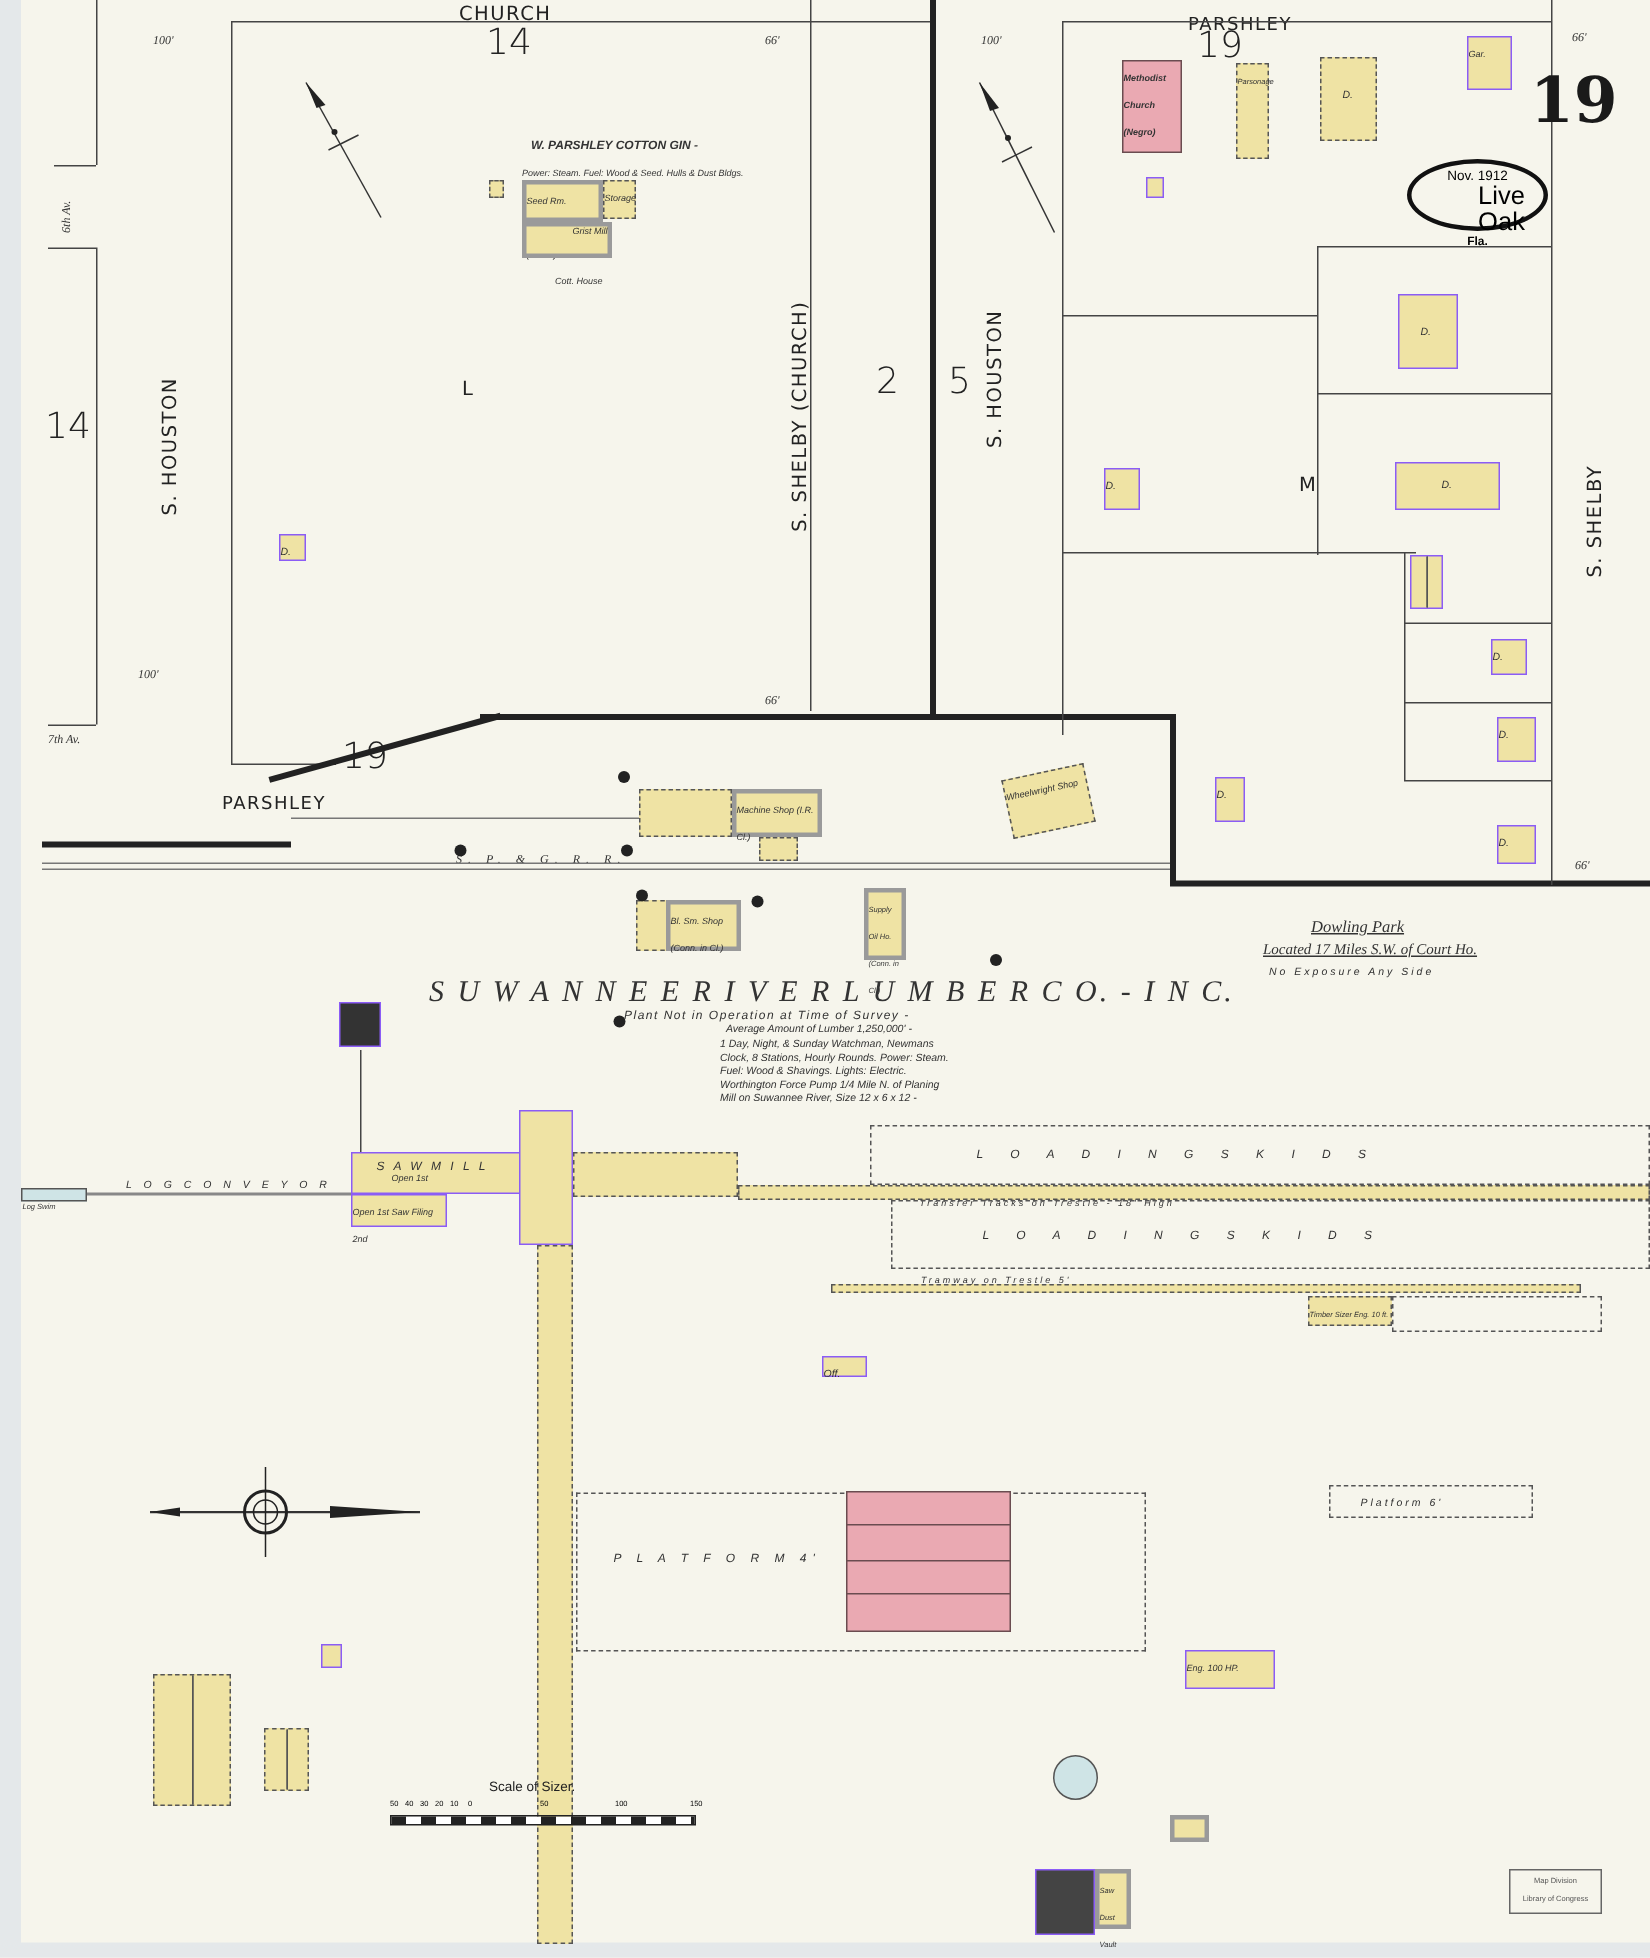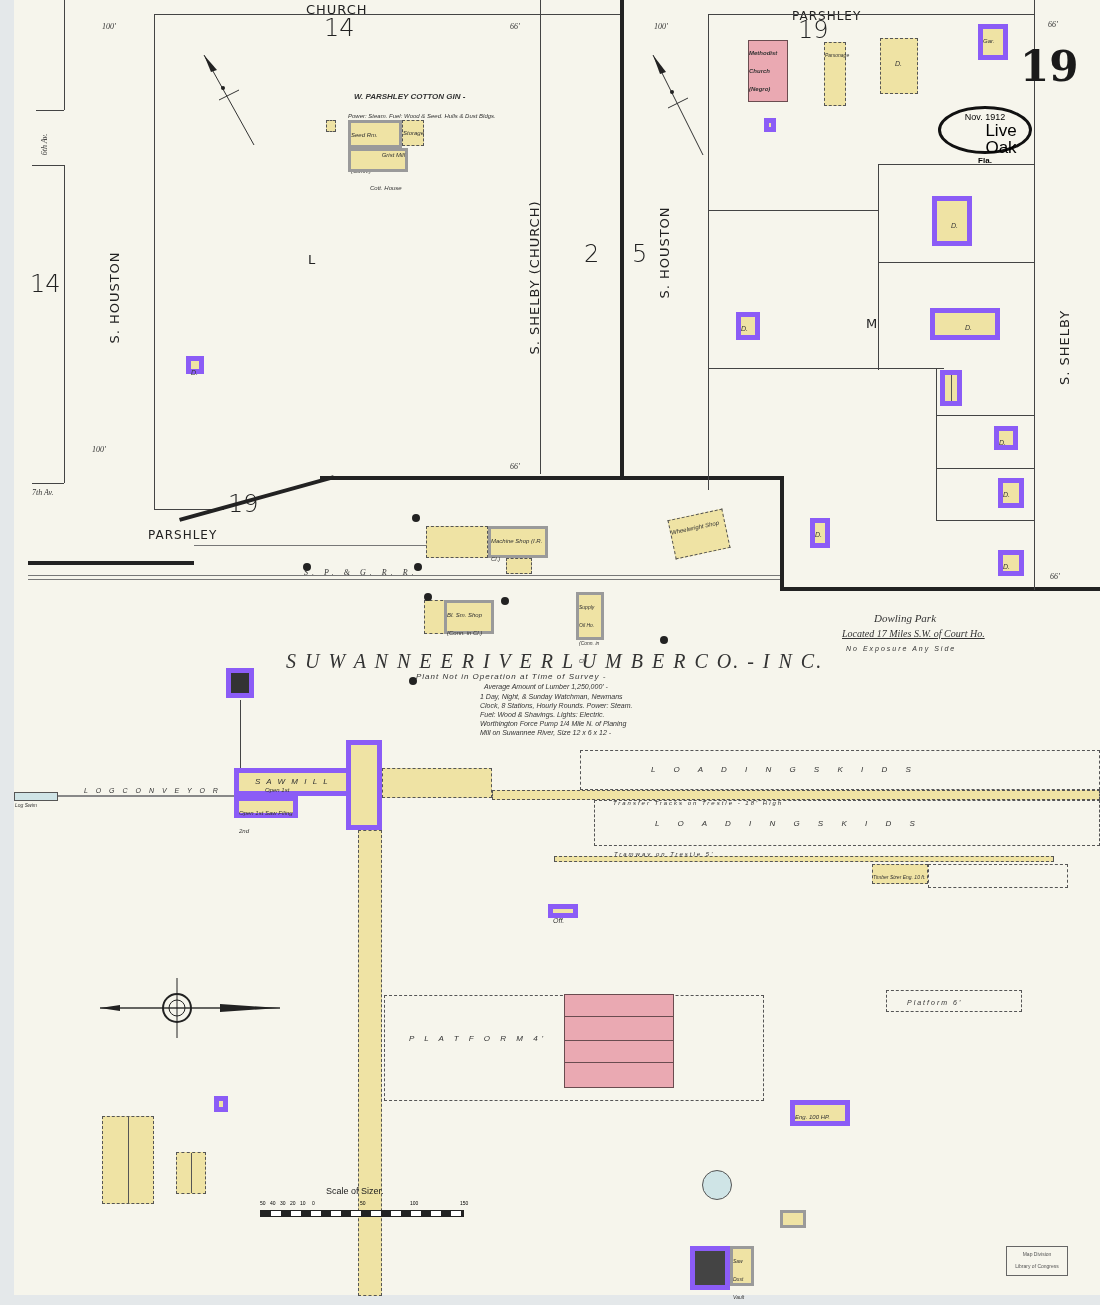--- a/index.html
+++ b/index.html
@@ -5,21 +5,21 @@
   html, body { margin:0; padding:0; }
   body { width:1100px; height:1305px; background:#e4e8ea; position:relative; overflow:hidden; font-family:"Liberation Sans", sans-serif; }
   #sheet { position:absolute; left:14px; top:0; width:1086px; height:1295px; background:#f6f5ec; }
   .abs { position:absolute; }
   .lbl { position:absolute; color:#222; white-space:nowrap; }
   .street { font-family:"DejaVu Sans", sans-serif; font-size:13px; letter-spacing:1px; color:#222; }
   .vert { transform:rotate(-90deg); transform-origin:center; }
   .blocknum { font-family:"DejaVu Sans", sans-serif; font-size:24px; font-weight:300; color:#222; }
   .ital { font-family:"Liberation Serif", serif; font-style:italic; font-size:8px; color:#333; }
   .small { font-family:"Liberation Sans", sans-serif; font-style:italic; font-size:7px; color:#333; line-height:9px; }
-  .bld { position:absolute; background:#efe3a4; border:5px solid #8b5cf6; box-sizing:border-box; }
+  .bld { position:absolute; background:#efe3a4; border:1px solid #8b5cf6; box-sizing:border-box; }
   .bld.dash { border:1px dashed #555; }
   .bld.grey { border:3px solid #9a9a9a; }
   .bld.pink { background:#eaa9b2; border:1px solid #6a4c50; }
   .bld.blue { background:#cfe4e6; border:1px solid #555; }
   .hyd { position:absolute; width:8px; height:8px; border-radius:50%; background:#222; }
   .line { position:absolute; background:#444; }
   .thick { position:absolute; background:#222; }
   .xbox::before, .xbox::after { content:""; position:absolute; left:50%; top:0; width:1px; height:100%; background:#555; }
 </style>
 </head>
@@ -145,21 +145,21 @@
   <div class="bld grey" style="left:562px;top:592px;width:28px;height:48px;"><span class="small" style="font-size:5px;">Supply Oil Ho. (Conn. in Cl.)</span></div>
 
   <div class="hyd" style="left:398px;top:514px;"></div>
   <div class="hyd" style="left:400px;top:563px;"></div>
   <div class="hyd" style="left:289px;top:563px;"></div>
   <div class="hyd" style="left:410px;top:593px;"></div>
   <div class="hyd" style="left:487px;top:597px;"></div>
   <div class="hyd" style="left:646px;top:636px;"></div>
   <div class="hyd" style="left:395px;top:677px;"></div>
 
-  <div class="lbl ital" style="left:860px;top:612px;font-size:11px;">Dowling Park</div>
+  <div class="lbl ital" style="left:860px;top:612px;font-size:11px;text-decoration:underline;">Dowling Park</div>
   <div class="lbl ital" style="left:828px;top:628px;font-size:10px;text-decoration:underline;">Located 17 Miles S.W. of Court Ho.</div>
   <div class="lbl small" style="left:832px;top:644px;letter-spacing:2px;">No   Exposure   Any   Side</div>
 
   <div class="lbl ital" style="left:272px;top:650px;font-size:20px;letter-spacing:2px;">S U W A N N E E   R I V E R   L U M B E R   C O. - I N C.</div>
   <div class="lbl small" style="left:402px;top:672px;font-size:8px;letter-spacing:1px;">Plant Not in Operation at Time of Survey -</div>
   <div class="lbl small" style="left:470px;top:682px;">Average Amount of Lumber 1,250,000' -</div>
   <div class="abs" style="left:466px;top:692px;">
     <div class="small">1 Day, Night, &amp; Sunday Watchman, Newmans</div>
     <div class="small">Clock, 8 Stations, Hourly Rounds. Power: Steam.</div>
     <div class="small">Fuel: Wood &amp; Shavings. Lights: Electric.</div>

